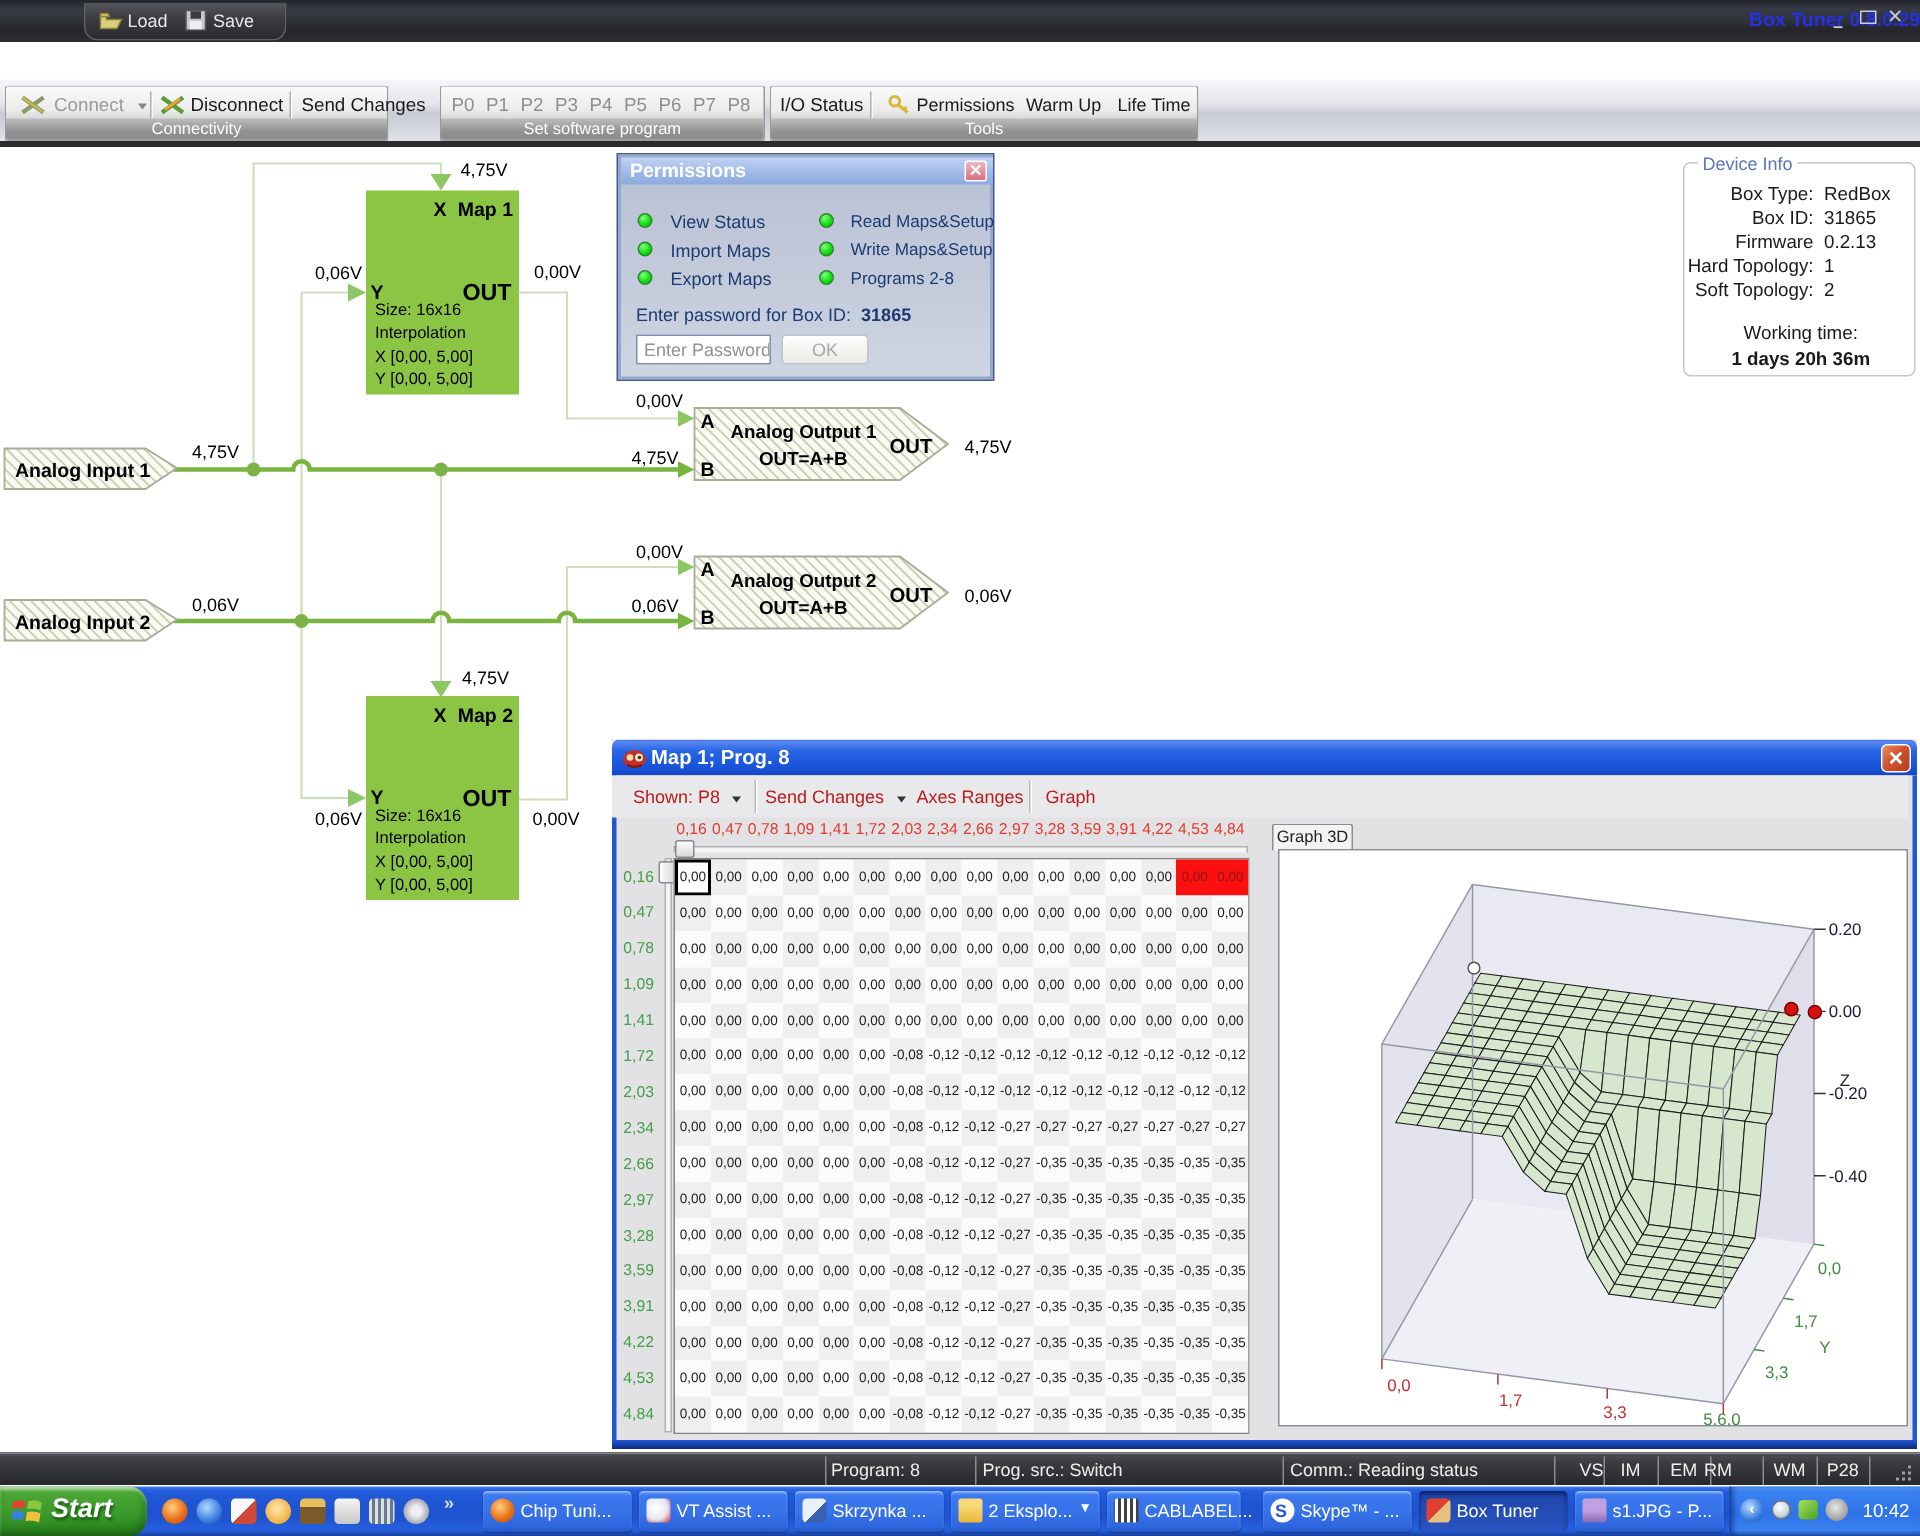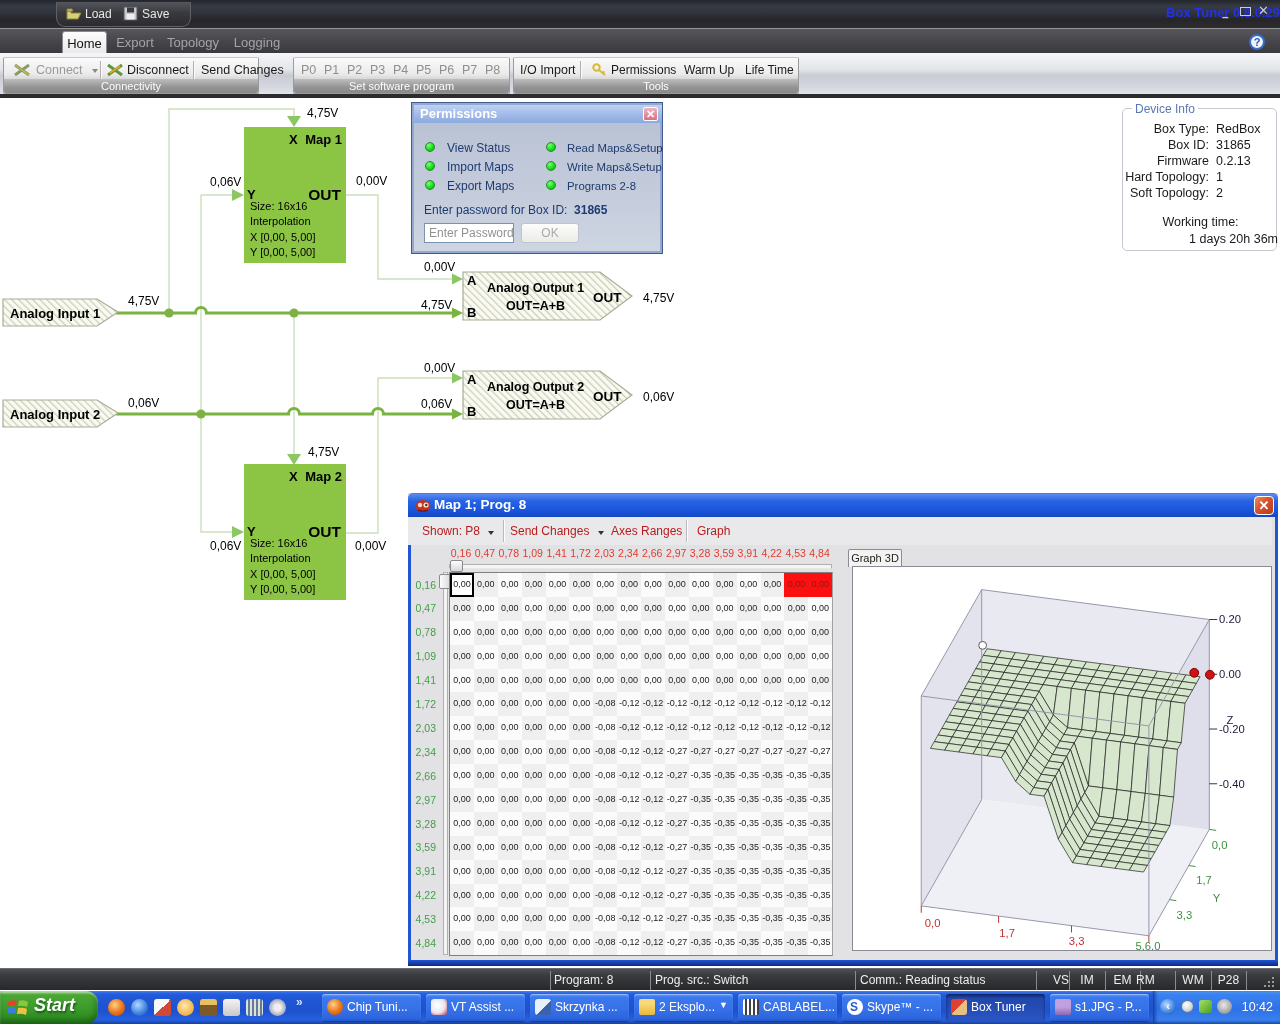--- a/index.html
+++ b/index.html
@@ -83,27 +83,20 @@
         <path d="M1 4 L1 2 L6 2 L7 4 Z" fill="#d8cf7a" stroke="#8a833a"></path>
       </svg>
       <span class="abs" style="left:28px;top:5px">Load</span>
       <svg class="abs" style="left:66px;top:4px" width="15" height="15">
         <rect x="1" y="1" width="13" height="13" fill="#c8c8cc" stroke="#55555c"></rect>
         <rect x="4" y="1.5" width="7" height="5" fill="#3a3a40"></rect>
         <rect x="3.5" y="8" width="8" height="5.5" fill="#eee"></rect>
       </svg>
       <span class="abs" style="left:85px;top:5px">Save</span>
     </div>
-<div class="abs" id="tabrow">
-      <div class="abs tab" id="tab-home">Home</div>
-      <div class="abs tab" style="left:110px;width:50px">Export</div>
-      <div class="abs tab" style="left:162px;width:62px">Topology</div>
-      <div class="abs tab" style="left:228px;width:58px">Logging</div>
-      <div class="abs" style="left:1249px;top:5px;width:16px;height:16px;border-radius:50%;border:2px solid #3a6cc8;color:#2a5ab8;font-size:11px;font-weight:bold;text-align:center;line-height:13px;background:#f0f4fa">?</div>
-    </div>
 <div class="abs" id="ribbon">
       <div class="abs rgroup" style="left:3px;width:256px">
         <svg class="abs" style="left:10px;top:5px" width="17" height="14">
           <path d="M1 2 L15 12 M15 2 L1 12" stroke="#8a9a6a" stroke-width="3"></path>
           <path d="M1 2 L15 12" stroke="#c8b84a" stroke-width="1.5"></path>
         </svg>
         <span class="abs rbtn" style="left:32px;color:#9a9a9a">Connect</span>
         <span class="abs arrowdn" style="left:84px;top:11px;border-top-color:#888"></span>
         <div class="abs rsep" style="left:96px"></div>
         <svg class="abs" style="left:103px;top:5px" width="17" height="14">
@@ -122,21 +115,21 @@
         <span class="abs rbtn" style="left:53px;color:#8f8f8f">P2</span>
         <span class="abs rbtn" style="left:76px;color:#8f8f8f">P3</span>
         <span class="abs rbtn" style="left:99px;color:#8f8f8f">P4</span>
         <span class="abs rbtn" style="left:122px;color:#8f8f8f">P5</span>
         <span class="abs rbtn" style="left:145px;color:#8f8f8f">P6</span>
         <span class="abs rbtn" style="left:168px;color:#8f8f8f">P7</span>
         <span class="abs rbtn" style="left:191px;color:#8f8f8f">P8</span>
         <div class="abs rcap">Set software program</div>
       </div>
       <div class="abs rgroup" style="left:513px;width:286px">
-        <span class="abs rbtn" style="left:6px">I/O Import</span>
+        <span class="abs rbtn" style="left:6px">I/O Status</span>
         <div class="abs rsep" style="left:66px"></div>
         <svg class="abs" style="left:78px;top:5px" width="15" height="14">
           <circle cx="4.5" cy="4.5" r="3.2" fill="none" stroke="#d8b838" stroke-width="2"></circle>
           <path d="M7 7 L13 12 M10.5 10 L12.5 8.5" stroke="#d8b838" stroke-width="2"></path>
         </svg>
         <span class="abs rbtn" style="left:97px;font-size:12px">Permissions</span>
         <span class="abs rbtn" style="left:170px;font-size:12px">Warm Up</span>
         <span class="abs rbtn" style="left:231px;font-size:12px">Life Time</span>
         <div class="abs rcap">Tools</div>
       </div>
@@ -240,21 +233,21 @@
       <div class="abs okbtn">OK</div>
     </div>
 <div class="abs" id="devinfo">
       <div class="abs leg">Device Info</div>
       <div class="abs dirow" style="top:13px"><span class="l">Box Type:</span><span class="v">RedBox</span></div>
       <div class="abs dirow" style="top:29px"><span class="l">Box ID:</span><span class="v">31865</span></div>
       <div class="abs dirow" style="top:45px"><span class="l">Firmware</span><span class="v">0.2.13</span></div>
       <div class="abs dirow" style="top:61px"><span class="l">Hard Topology:</span><span class="v">1</span></div>
       <div class="abs dirow" style="top:77px"><span class="l">Soft Topology:</span><span class="v">2</span></div>
       <div class="abs dirow" style="top:106px;text-align:center;width:155px">Working time:</div>
-      <div class="abs dirow" style="top:123px;text-align:right;width:155px;font-weight:normal">1 days 20h 36m</div>
+      <div class="abs dirow" style="top:123px;text-align:center;width:155px;font-weight:bold">1 days 20h 36m</div>
     </div>
 <div class="abs" id="mapwin">
       <div class="abs" id="maptitle">
         <svg class="abs" style="left:7px;top:4px" width="16" height="16">
           <ellipse cx="8" cy="8" rx="7.5" ry="6" fill="#c23028"></ellipse>
           <circle cx="5" cy="7" r="2.2" fill="#f0e0b0"></circle>
           <circle cx="11" cy="7" r="2.6" fill="#f8ecc0"></circle>
           <circle cx="11.3" cy="7" r="1.2" fill="#303030"></circle>
           <path d="M3 12 Q8 14.5 13 12" stroke="#7a1a14" stroke-width="1.6" fill="none"></path>
         </svg>
@@ -898,21 +891,21 @@
       </div>
       <div class="abs tbtn" style="left:530px;width:99px">
         <div class="tico" style="background:linear-gradient(135deg,#e8f0f8 55%,#3a62b0 55%);border-radius:3px"></div>
         <span class="lbl">Skrzynka ...</span>
       </div>
       <div class="abs tbtn" style="left:634px;width:99px">
         <div class="tico" style="background:linear-gradient(180deg,#f8d878 30%,#e8b838);border-radius:2px"></div>
         <span class="lbl">2 Eksplo...</span>
         <span style="position:absolute;right:5px;top:6px;font-size:9px">▼</span>
       </div>
-      <div class="abs tbtn" style="left:738px;width:99px">
+      <div class="abs tbtn" style="left:738px;width:89px">
         <div class="tico" style="background:repeating-linear-gradient(90deg,#fff 0 2px,#404048 2px 4px);border-radius:2px"></div>
         <span class="lbl">CABLABEL...</span>
       </div>
       <div class="abs tbtn" style="left:842px;width:99px">
         <div class="tico" style="background:#fff;border-radius:50%">
           <span style="position:absolute;left:3px;top:1px;color:#2a5ad0;font-weight:bold;font-size:12px">S</span>
         </div>
         <span class="lbl">Skype™ - ...</span>
       </div>
       <div class="abs tbtn active" style="left:946px;width:99px">

